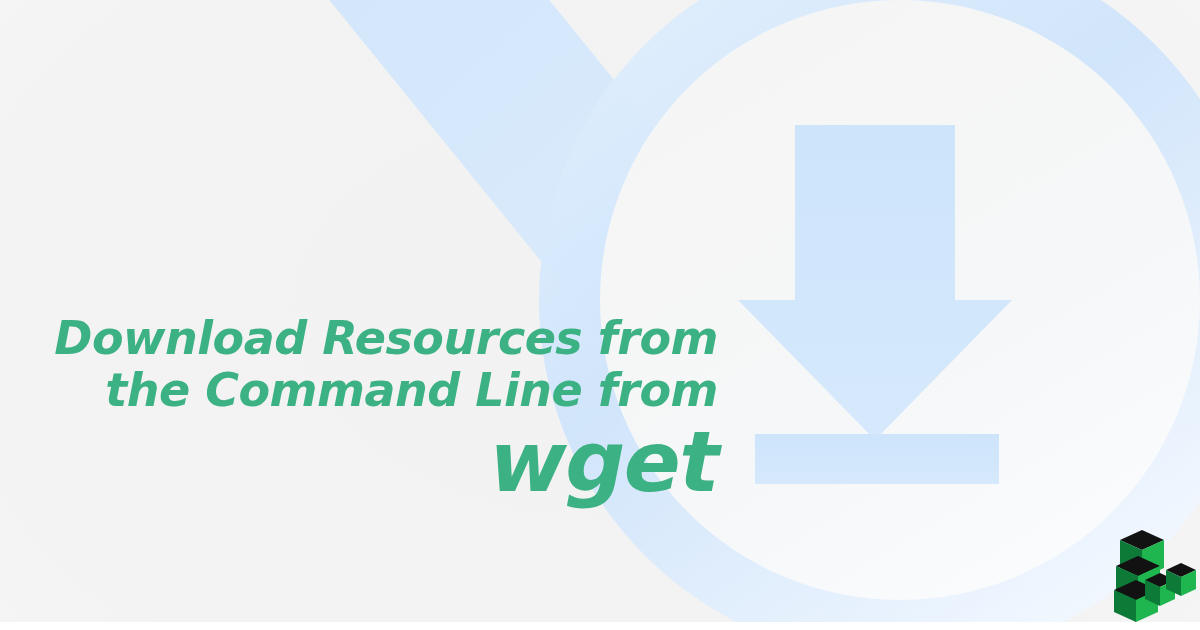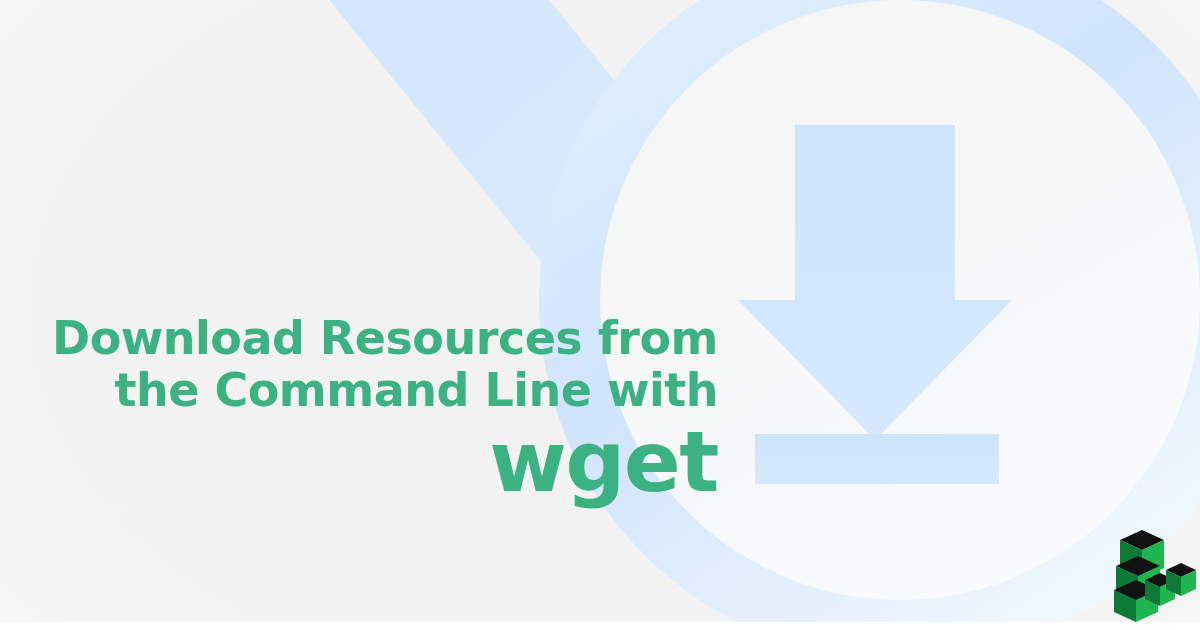--- a/index.html
+++ b/index.html
@@ -9,20 +9,21 @@
     background: #ffffff;
   }
   #banner {
     position: relative;
     width: 1200px;
     height: 622px;
     overflow: hidden;
     font-family: "DejaVu Sans", "Liberation Sans", sans-serif;
     background:
       radial-gradient(115% 150% at 50% 50%, #f2f2f2 0%, #f3f3f3 45%, #f9f9f9 78%, #fdfdfd 100%);
+    font-style: italic;
   }
 
   
   .bg-art {
     position: absolute;
     inset: 0;
     width: 1200px;
     height: 630px;
     pointer-events: none;
   }
@@ -110,21 +111,21 @@
 
       <g>
         <polygon points="795,125 955,125 955,300 1012,300 875,440 738,300 795,300" fill="url(#gArrow)"></polygon>
         <rect x="755" y="434" width="244" height="50" fill="url(#gArrow)"></rect>
       </g>
     </g>
   </svg>
 
   <div class="headline">
     <span class="ln">Download Resources from</span>
-    <span class="ln">the Command Line with</span>
+    <span class="ln">the Command Line from</span>
     <span class="ln big">wget</span>
   </div>
 
   <svg class="logo" viewBox="0 0 84 104" xmlns="http://www.w3.org/2000/svg">
     <g>
       <polygon points="8,22 30,12 52,22 30,32" fill="#121212"></polygon>
       <polygon points="8,22 30,32 30,60 8,50" fill="#0d7a38"></polygon>
       <polygon points="30,32 52,22 52,50 30,60" fill="#1fb54f"></polygon>
     </g>
     <g>

